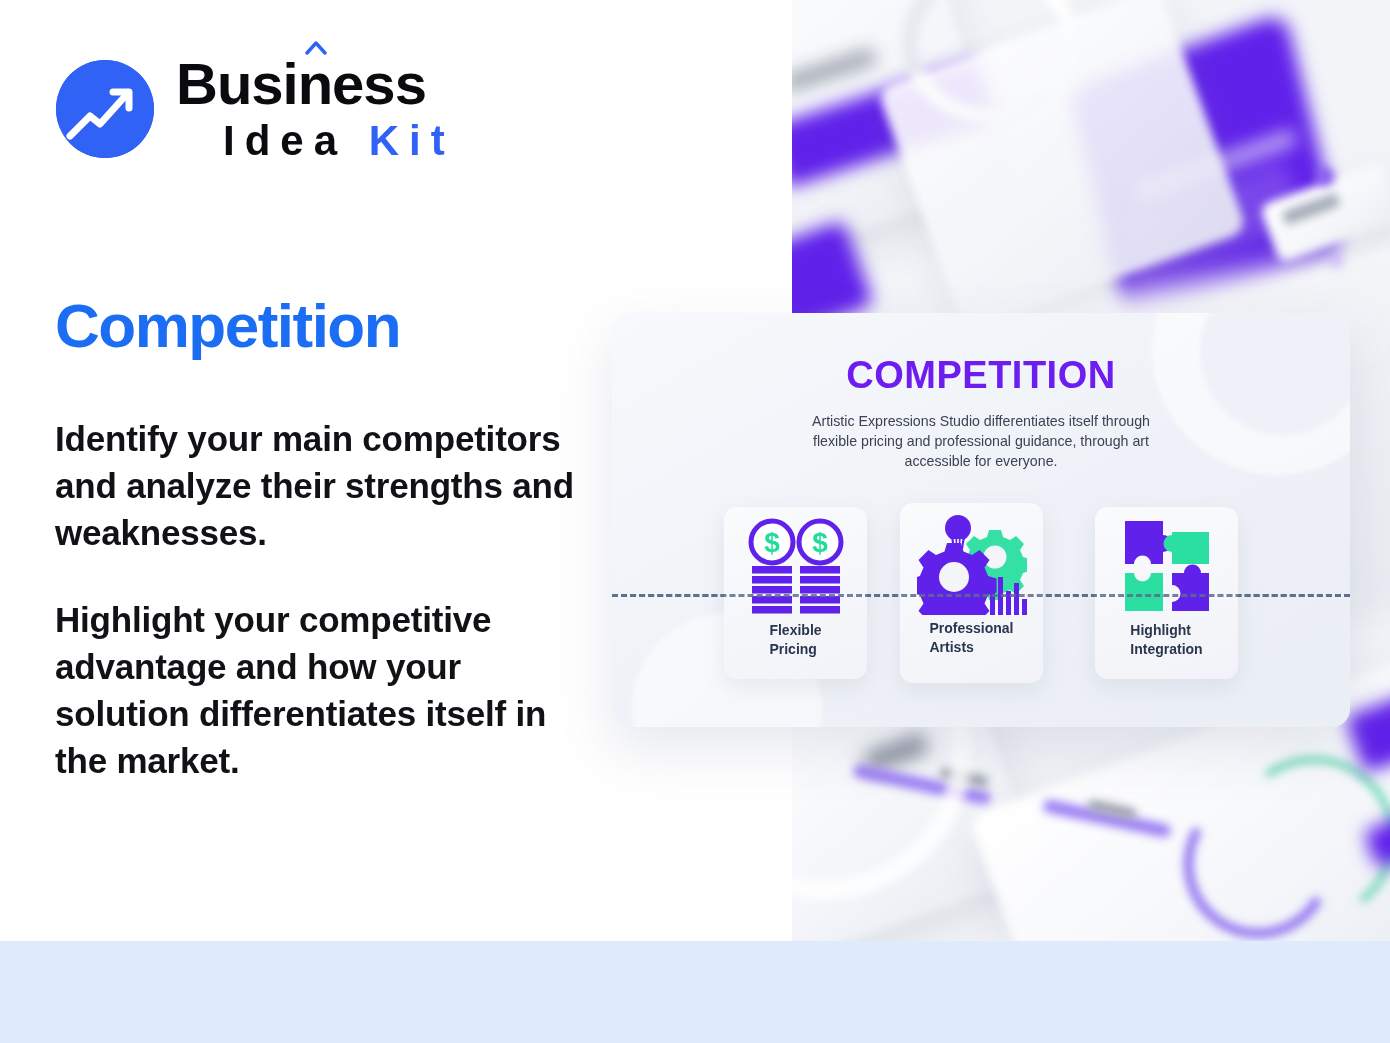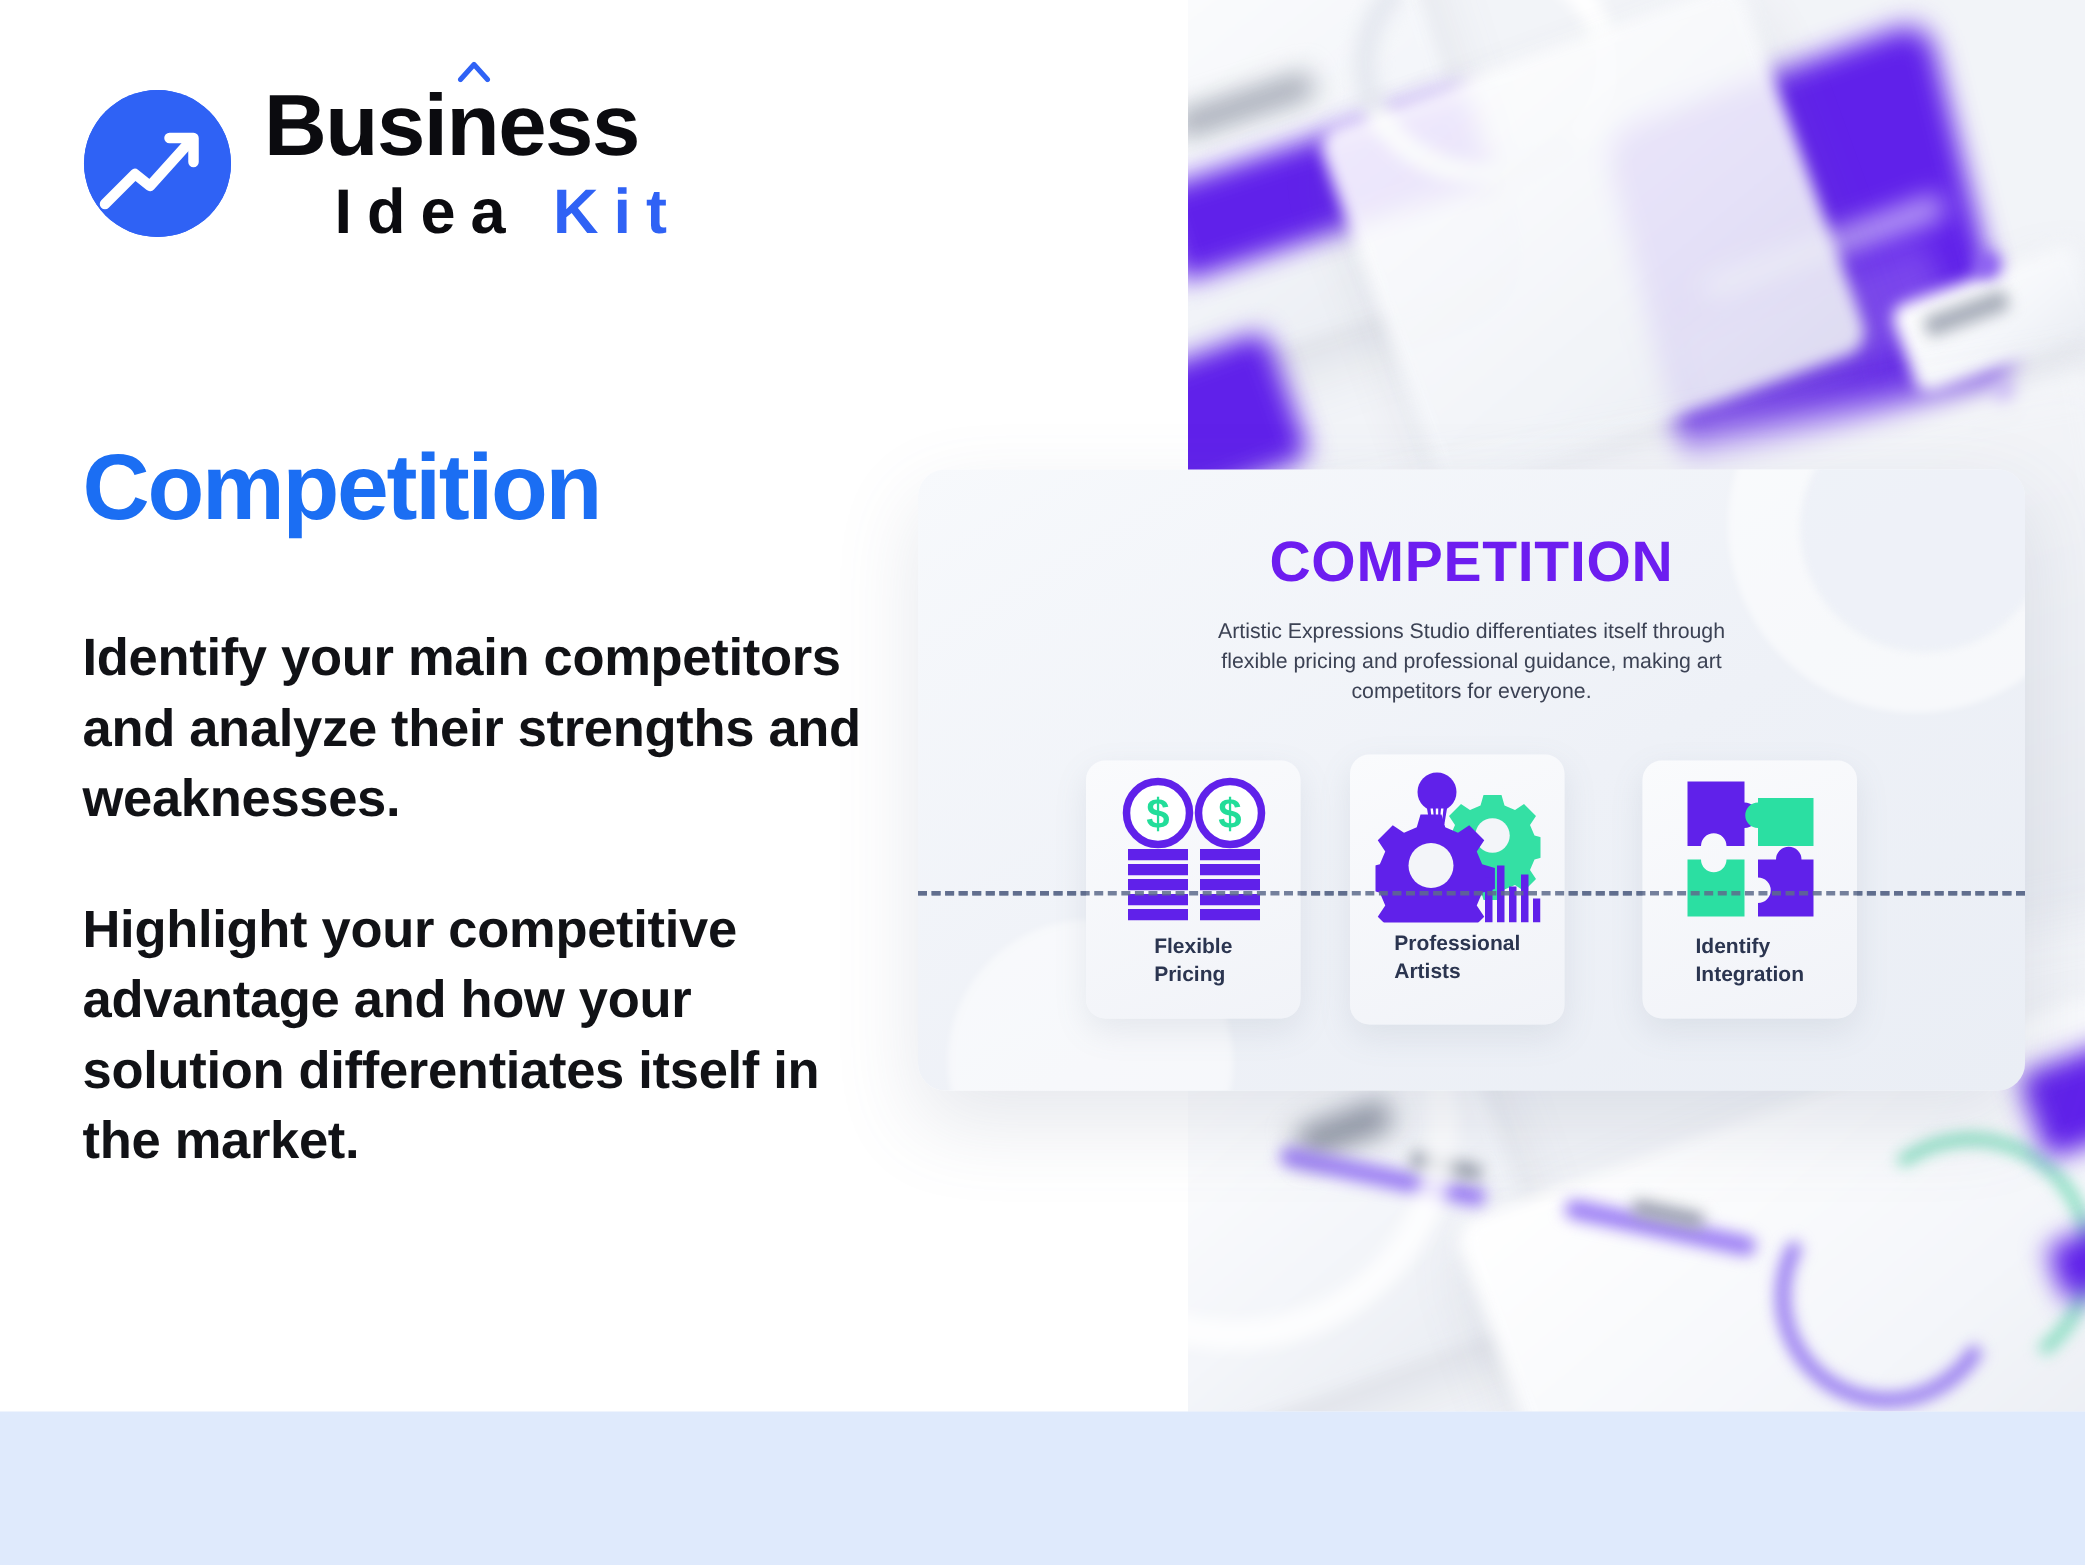--- a/index.html
+++ b/index.html
@@ -315,21 +315,21 @@
     <div class="shape bg-blur-soft" style="left:-120px; top:600px; width:260px; height:260px; border:20px solid rgba(255,255,255,.8); border-radius:50%;"></div>
   </div>
 </div>
 
 <div class="slide-card">
   <div class="card-ring"></div>
   <div class="card-ring two"></div>
   <div class="card-ring bl"></div>
 
   <div class="card-title">COMPETITION</div>
-  <div class="card-sub">Artistic Expressions Studio differentiates itself through flexible pricing and professional guidance, making art competitors for everyone.</div>
+  <div class="card-sub">Artistic Expressions Studio differentiates itself through flexible pricing and professional guidance, through art accessible for everyone.</div>
 
   <div class="connector"></div>
 
   <div class="features">
 
     <div class="feat f1">
       <div class="feat-icon">
         <svg width="104" height="100" viewBox="0 0 104 100" aria-hidden="true">
 
           <circle cx="28" cy="26" r="21" fill="#ffffff" stroke="#6021ea" stroke-width="5"></circle>
@@ -405,21 +405,21 @@
           <path fill="#6021ea" d="M8 4 h38 v14 a8.5 8.5 0 0 1 0 17 v12 h-12 a8.5 8.5 0 0 0 -17 0 H8 Z"></path>
 
           <path fill="#2bdfa2" d="M55 15 h37 v32 H55 v-12 a8.5 8.5 0 0 1 0 -17 Z"></path>
 
           <path fill="#2bdfa2" d="M8 56 h9 a8.5 8.5 0 0 0 17 0 h12 v38 H8 Z"></path>
 
           <path fill="#6021ea" d="M55 56 h12 a8.5 8.5 0 0 1 17 0 h8 v38 H55 v-9 a8.5 8.5 0 0 0 0 -17 Z"></path>
         </svg>
       </div>
       <div class="feat-label">
-        <span>Identify</span><br>
+        <span>Highlight</span><br>
         <span>Integration</span>
       </div>
     </div>
   </div>
 </div>
 
 <div style="position:absolute; left:612px; top:594px; width:738px; height:0;
             border-top:3px dashed #5e6c8c; opacity:.85; z-index:25;"></div>
 
 <div class="bottom-bar"></div>

